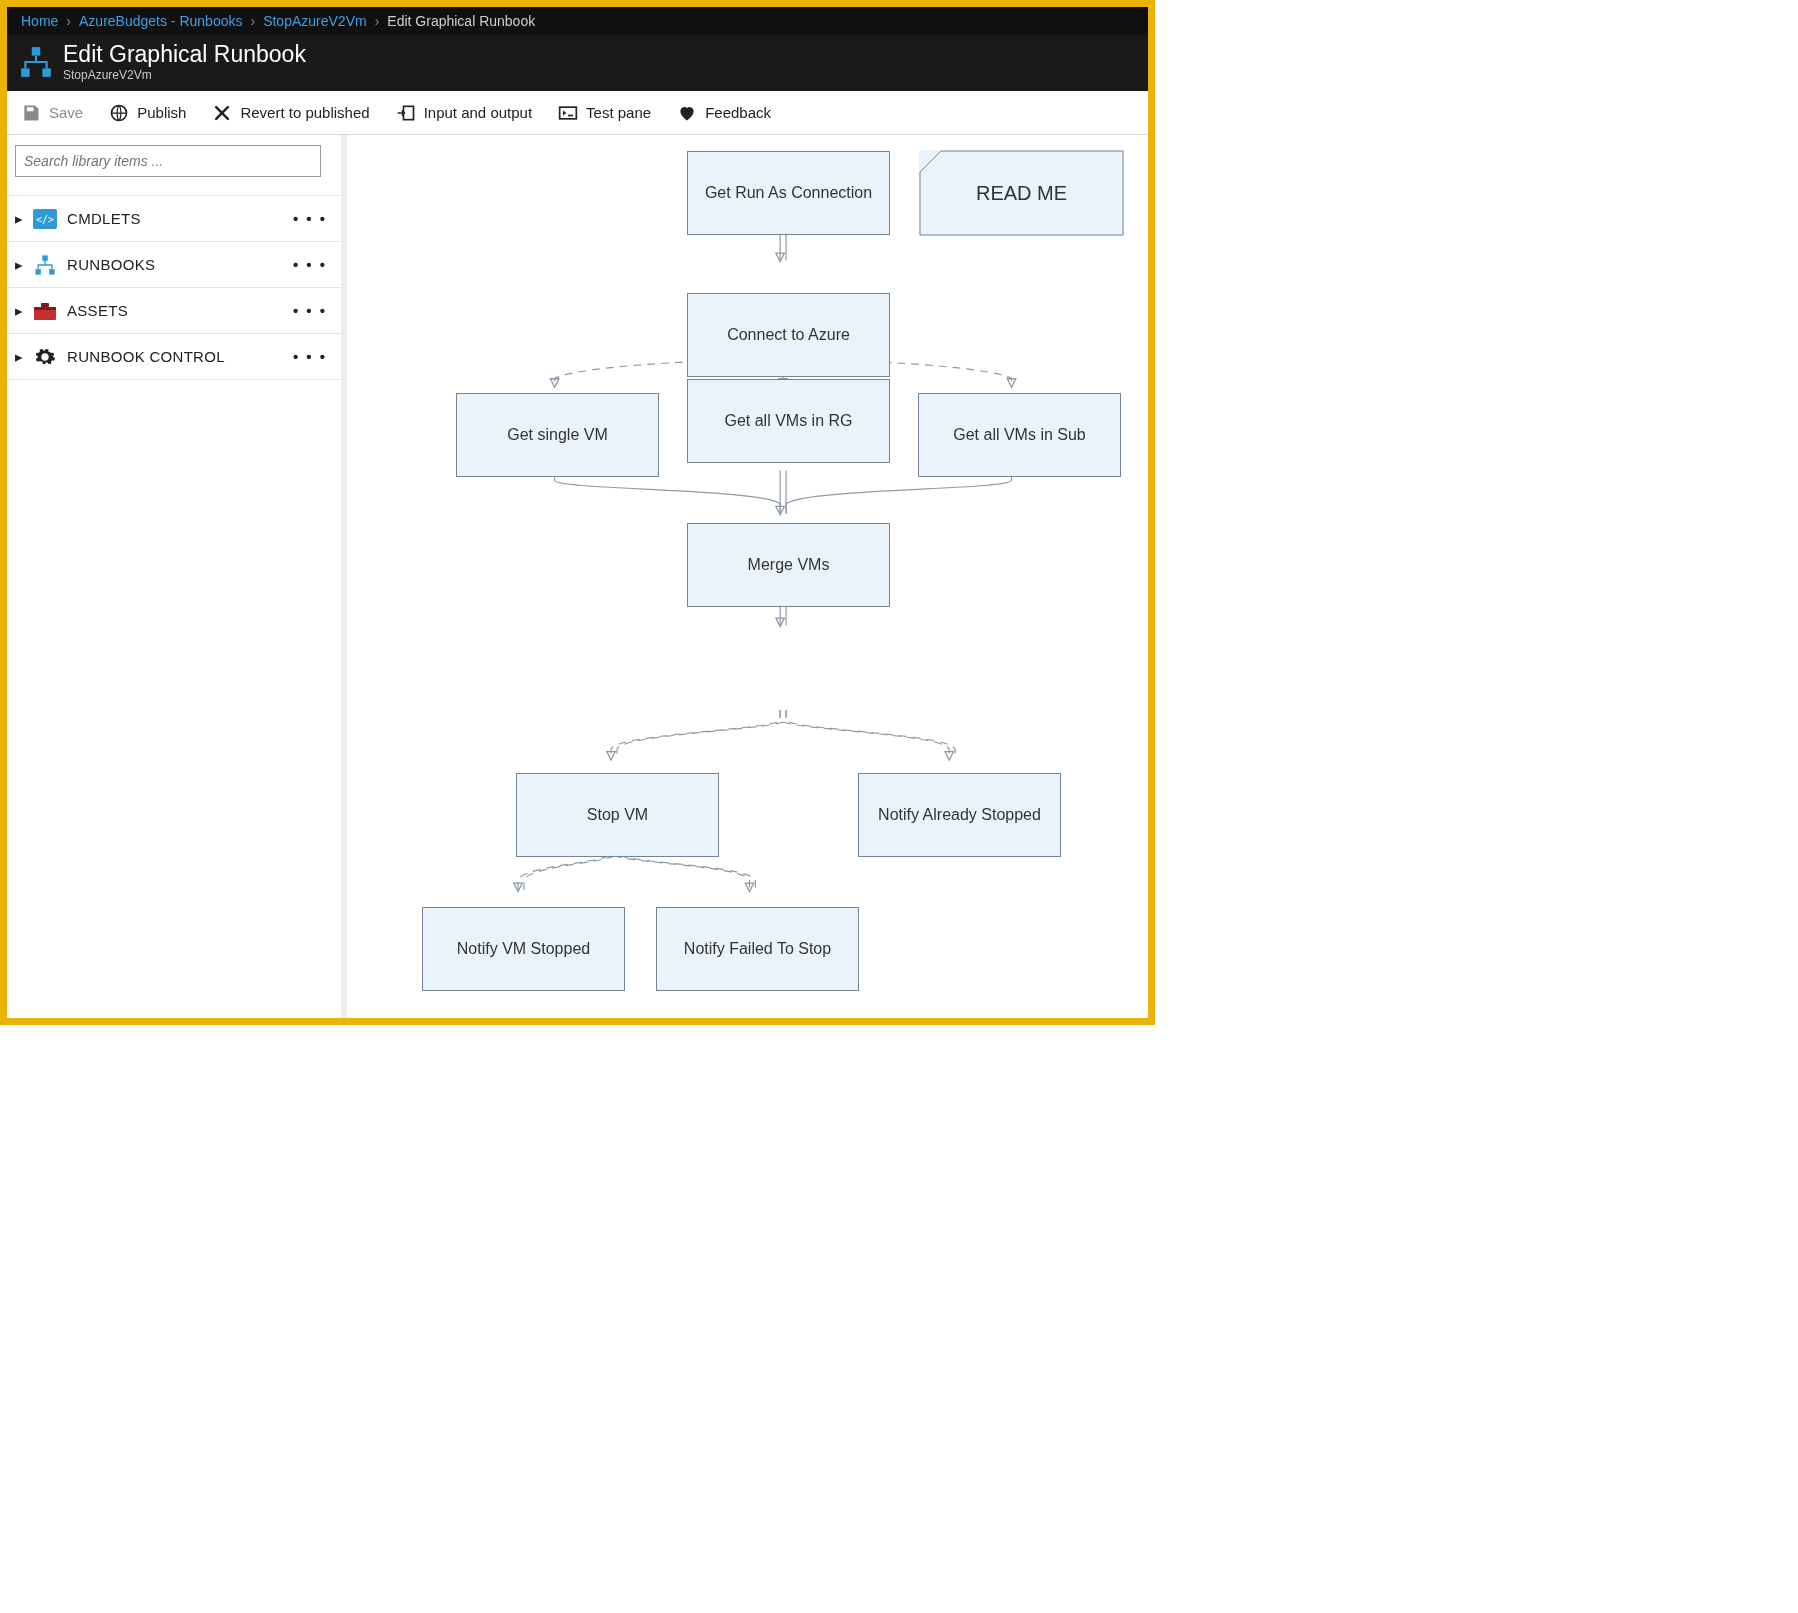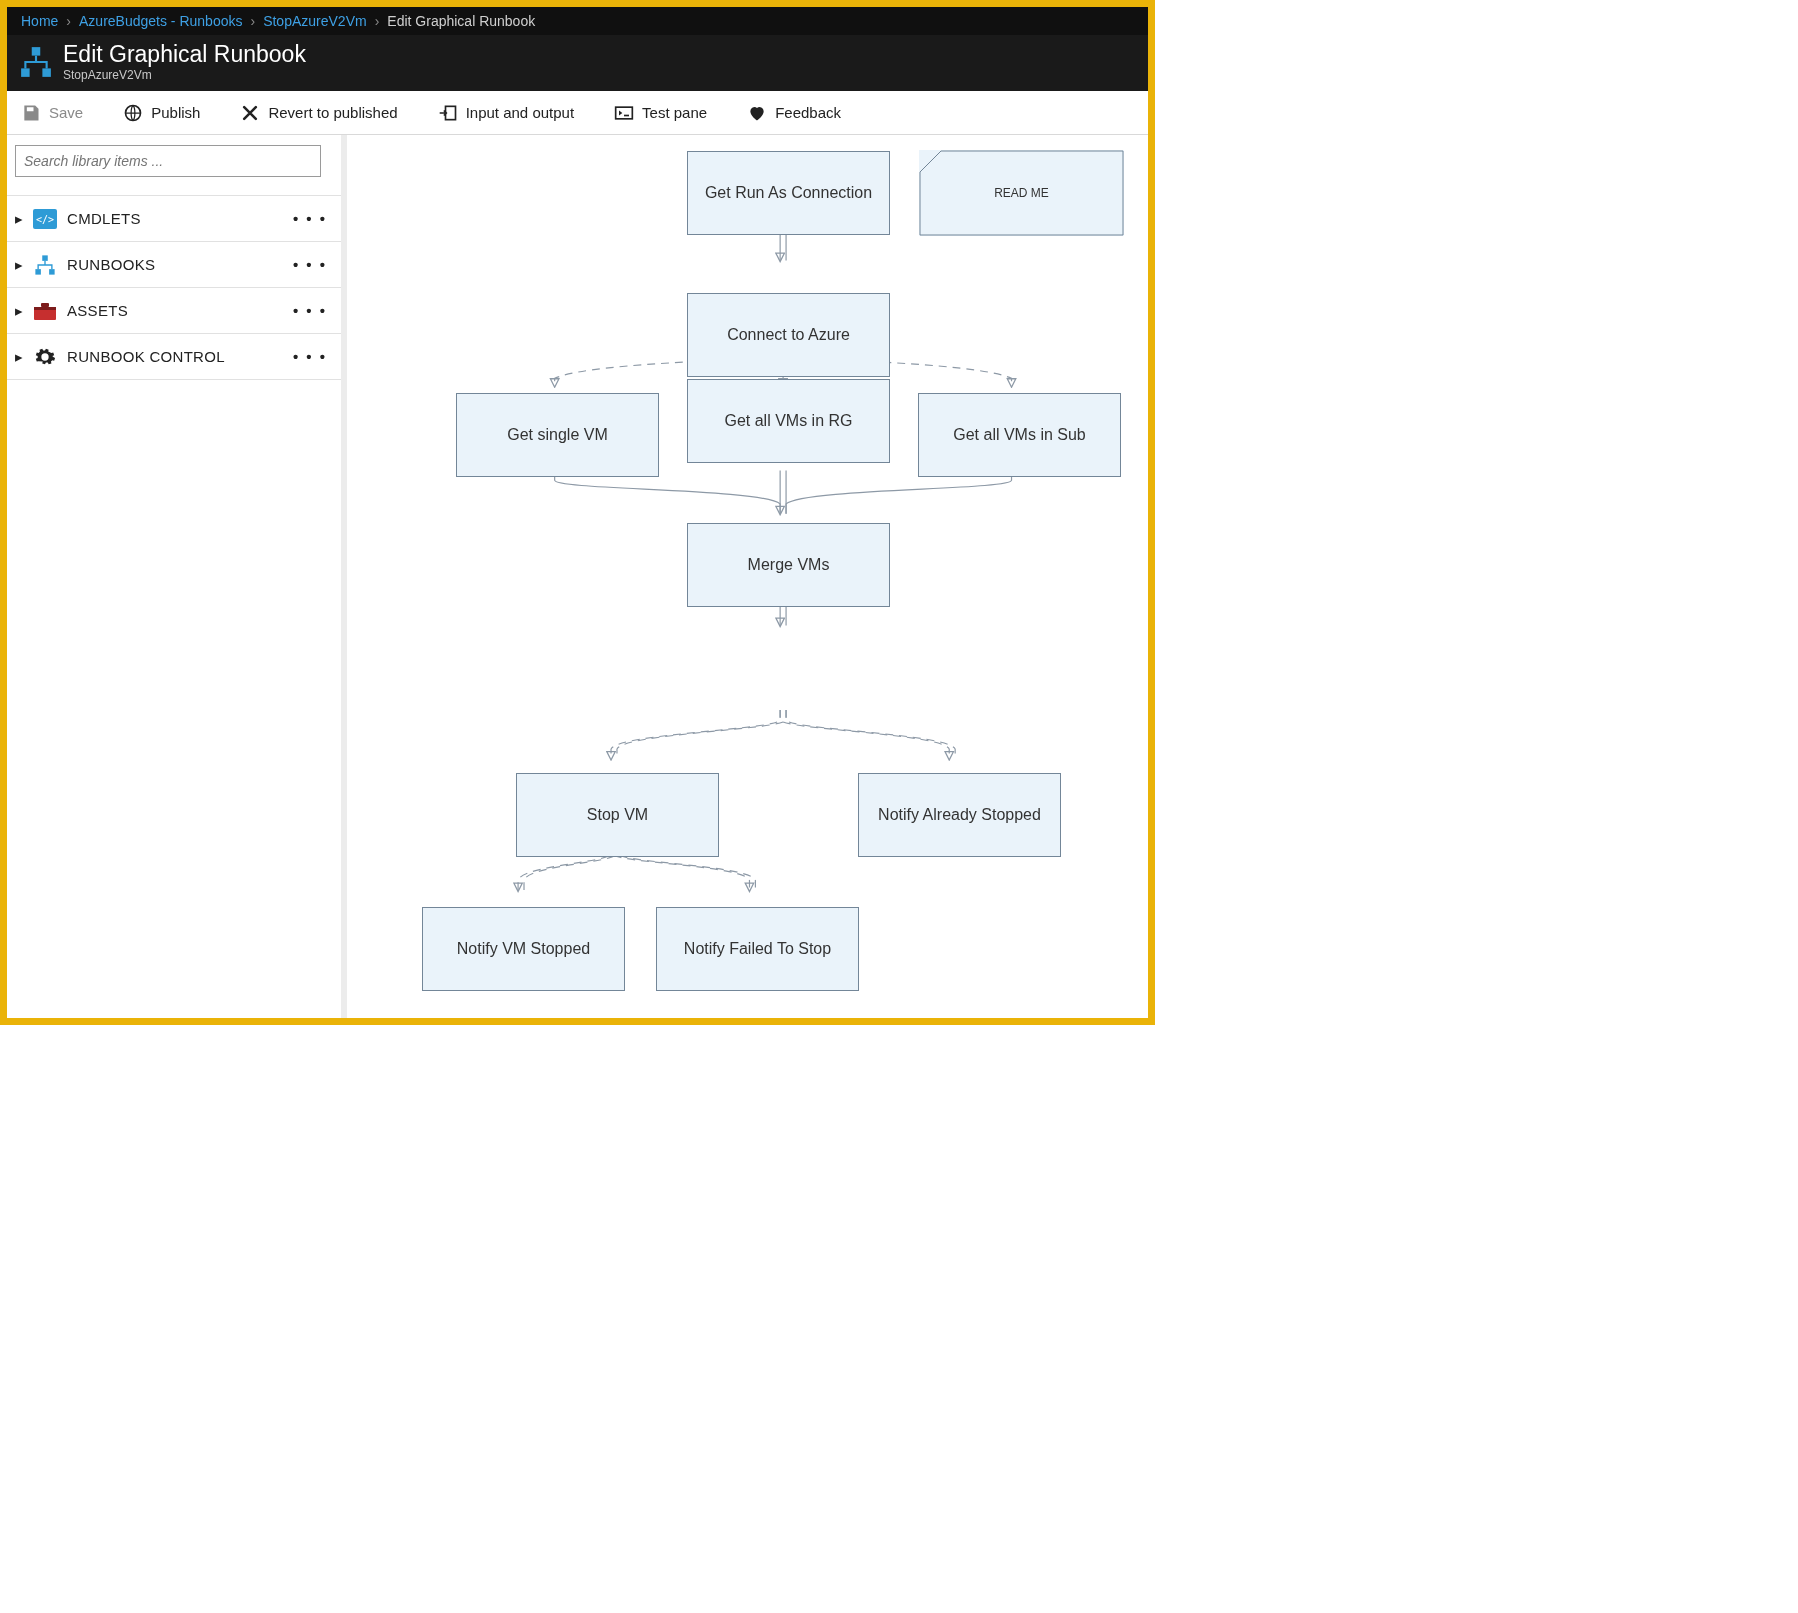--- a/index.html
+++ b/index.html
@@ -9,40 +9,40 @@
   .breadcrumb { background:#101010; color:#cfcfcf; height:28px; display:flex; align-items:center; padding:0 14px; font-size:14px; }
   .breadcrumb a { color:#3ea0e4; text-decoration:none; }
   .breadcrumb .sep { color:#8a8a8a; margin:0 8px; }
   .breadcrumb .current { color:#cfcfcf; }
   
   .titlebar { background:#1a1a1a; color:#fff; display:flex; align-items:center; padding:6px 12px 8px 12px; height:56px; }
   .titlebar svg { width:34px; height:34px; margin-right:10px; }
   .title-main { font-size:23px; font-weight:400; line-height:1; }
   .title-sub { font-size:12px; color:#c8c8c8; margin-top:2px; }
   
-  .toolbar { height:44px; border-bottom:1px solid #d9d9d9; display:flex; align-items:center; padding:0 14px; gap:40px; }
+  .toolbar { height:44px; border-bottom:1px solid #d9d9d9; display:flex; align-items:center; padding:0 14px; gap:26px; }
   .toolbar .item { display:flex; align-items:center; gap:8px; cursor:pointer; color:#222; }
   .toolbar .item.disabled { color:#8a8a8a; cursor:default; }
   .toolbar .item svg { width:20px; height:20px; }
   
   .body { flex:1; display:flex; min-height:0; }
   .sidebar { width:340px; border-right:6px solid #ececec; display:flex; flex-direction:column; }
   .searchwrap { padding:10px 20px 4px 8px; }
   .search { width:100%; height:32px; border:1px solid #9a9a9a; padding:4px 8px; font-size:14px; font-style:italic; color:#666; background:#fff; }
   .catlist { margin-top:14px; border-top:1px solid #e1e1e1; }
   .catitem { height:46px; border-bottom:1px solid #e1e1e1; display:flex; align-items:center; padding:0 8px; cursor:pointer; }
   .catitem .chev { width:12px; color:#222; margin-right:4px; }
   .catitem .ico { width:28px; height:24px; display:flex; align-items:center; justify-content:center; margin-right:8px; }
   .catitem .label { flex:1; color:#222; letter-spacing:0.3px; }
   .catitem .more { color:#222; letter-spacing:2px; font-weight:bold; padding:0 6px; cursor:pointer; }
   
   .canvas { flex:1; position:relative; overflow:hidden; background:#fff; }
   svg.flow { position:absolute; left:0; top:0; width:100%; height:100%; }
   .node { position:absolute; width:203px; height:84px; background:#eaf3fa; border:1px solid #738698; display:flex; align-items:center; justify-content:center; text-align:center; font-size:16px; color:#333; cursor:move; }
-  .readme { position:absolute; width:205px; height:86px; background:#eaf3fa; display:flex; align-items:center; justify-content:center; color:#333; font-size:12px; cursor:move; }
+  .readme { position:absolute; width:205px; height:86px; background:#eaf3fa; display:flex; align-items:center; justify-content:center; color:#333; font-size:20px; cursor:move; }
 </style>
 </head>
 <body>
 
 <div class="root">
 
   <div class="breadcrumb">
     <a href="#">Home</a>
     <span class="sep">›</span>
     <a href="#">AzureBudgets - Runbooks</a>

